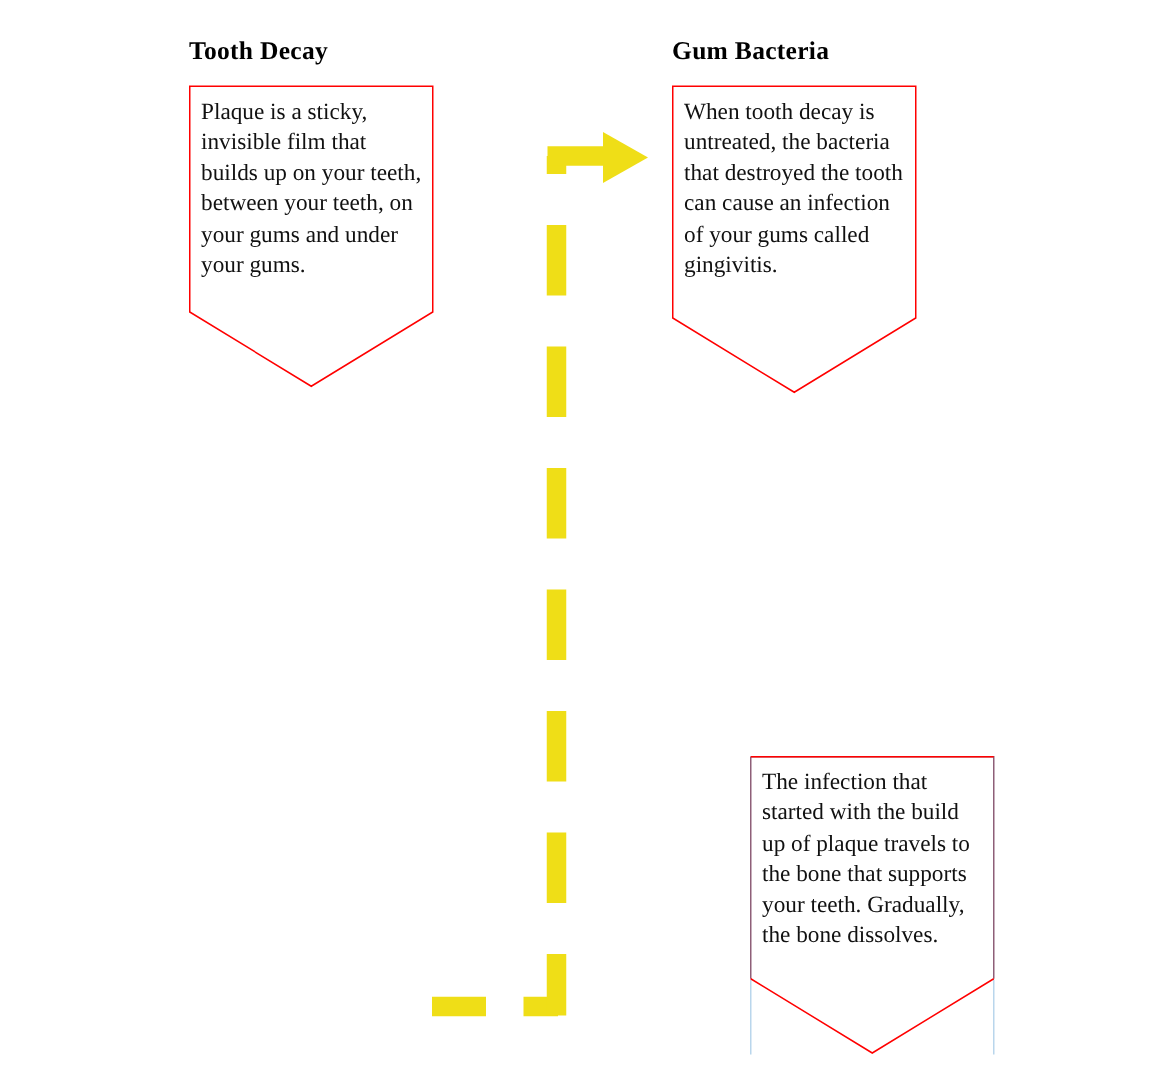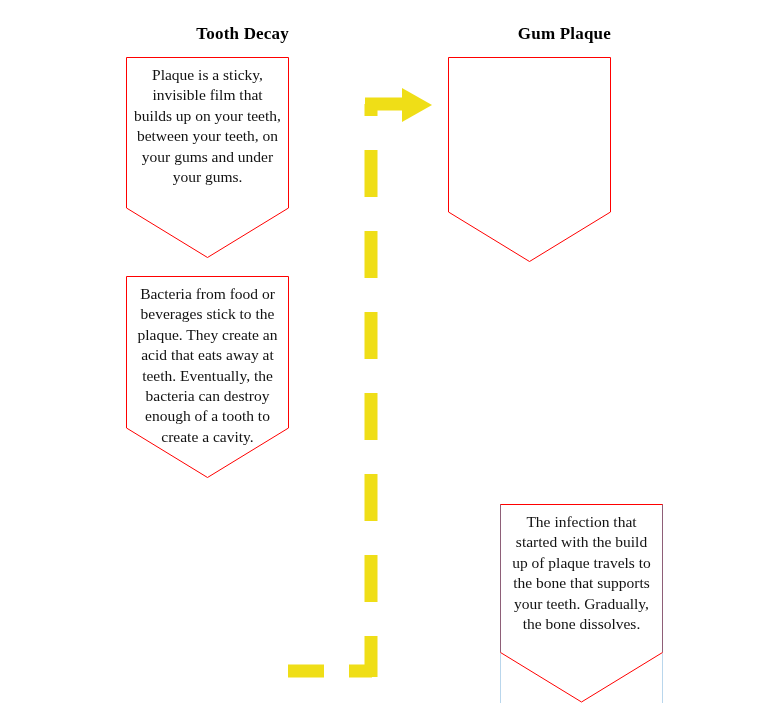--- a/index.html
+++ b/index.html
@@ -18,21 +18,21 @@
     width: 771px;
     height: 724px;
   }
 
   
   .col-title {
     position: absolute;
     font-size: 17px;
     font-weight: bold;
     color: #000000;
-    text-align: right;
+    text-align: left;
     letter-spacing: 0.2px;
     white-space: nowrap;
   }
   #title-left  { left: 126px; top: 24px; width: 163px; }
   #title-right { left: 448px; top: 24px; width: 163px; }
 
   
   .box {
     position: absolute;
     box-sizing: border-box;
@@ -41,21 +41,21 @@
     position: absolute;
     left: 0;
     top: 0;
     overflow: visible;
   }
   .box-text {
     position: absolute;
     left: 8px;
     right: 8px;
     top: 8px;
-    text-align: center;
+    text-align: left;
     font-size: 15.5px;
     line-height: 20.4px;
     color: #111111;
   }
 
   
   #box-l1 { left: 126px; top: 57px;  width: 163px; height: 201px; }
   #box-l2 { left: 126px; top: 276px; width: 163px; height: 202px; }
   #box-l3 { left: 126px; top: 496px; width: 163px; height: 204px; }
 
@@ -80,41 +80,36 @@
     pointer-events: none;
   }
 </style>
 </head>
 <body>
 
 <div class="canvas">
 
   <div id="title-left" class="col-title">Tooth Decay</div>
 
-  <div id="title-right" class="col-title">Gum Plaque</div>
+  <div id="title-right" class="col-title">Gum Bacteria</div>
 
   <div id="box-l1" class="box">
     <svg width="163" height="201" viewBox="0 0 163 201">
       <polygon points="0.5,0.5 162.5,0.5 162.5,151 81.5,200.5 0.5,151" fill="#ffffff" stroke="#FF0000" stroke-width="1"></polygon>
     </svg>
     <div class="box-text">Plaque is a sticky, invisible film that builds up on your teeth, between your teeth, on your gums and under your gums.</div>
   </div>
 
-  <div id="box-l2" class="box">
-    <svg width="163" height="202" viewBox="0 0 163 202">
-      <polygon points="0.5,0.5 162.5,0.5 162.5,152 81.5,201.5 0.5,152" fill="#ffffff" stroke="#FF0000" stroke-width="1"></polygon>
-    </svg>
-    <div class="box-text">Bacteria from food or beverages stick to the plaque. They create an acid that eats away at teeth. Eventually, the bacteria can destroy enough of a tooth to create a cavity.</div>
-  </div>
 
 
   <div id="box-r1" class="box">
     <svg width="163" height="205" viewBox="0 0 163 205">
       <polygon points="0.5,0.5 162.5,0.5 162.5,155 81.5,204.5 0.5,155" fill="#ffffff" stroke="#FF0000" stroke-width="1"></polygon>
     </svg>
+    <div class="box-text">When tooth decay is untreated, the bacteria that destroyed the tooth can cause an infection of your gums called gingivitis.</div>
   </div>
 
 
   <div id="box-r3" class="box">
 
     <div class="rail" style="left:0px;  top:149px; height:50px; background:#B9D6EC;"></div>
     <div class="rail" style="left:162px; top:149px; height:50px; background:#B9D6EC;"></div>
     <svg width="163" height="199" viewBox="0 0 163 199">
 
       <path d="M0.5,0.5 L162.5,0.5 L162.5,148.5 M0.5,0.5 L0.5,148.5" fill="none" stroke="#8E5F78" stroke-width="1"></path>

